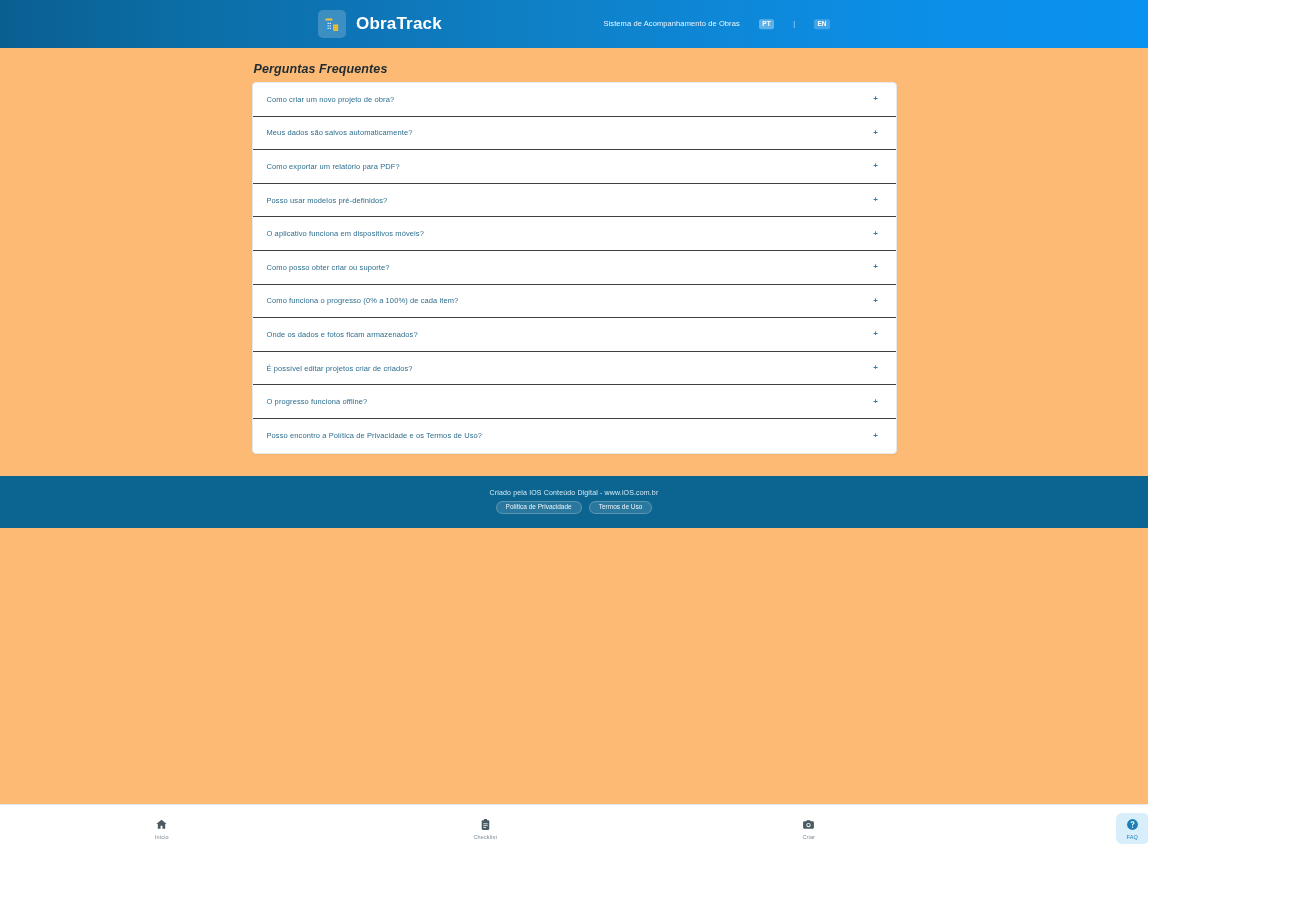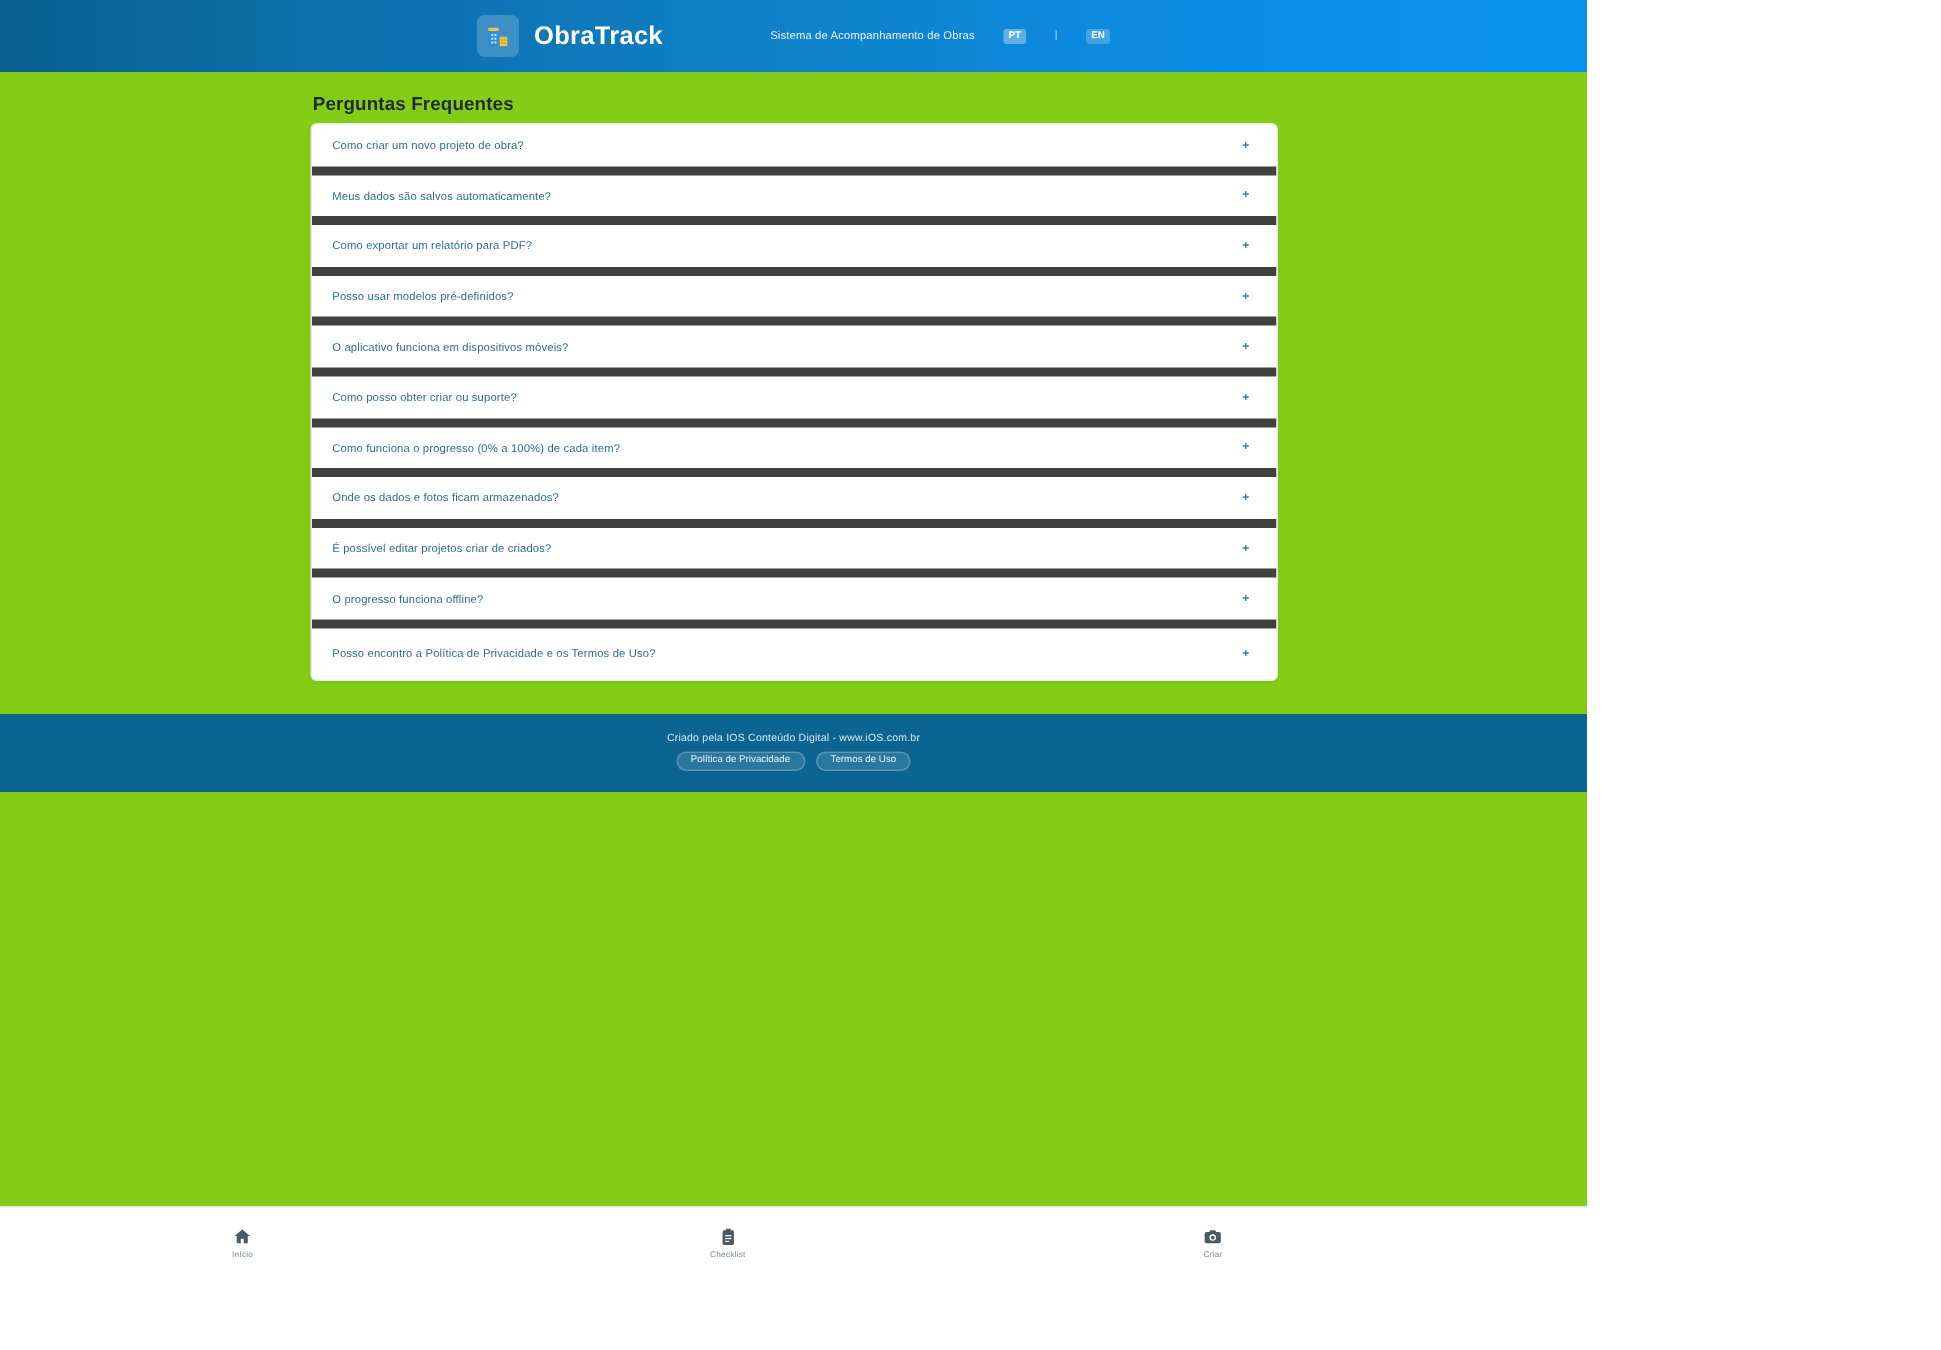--- a/index.html
+++ b/index.html
@@ -11,23 +11,23 @@
   }
 
   body {
     font-family: "Liberation Sans", sans-serif;
     background: #ffffff;
     position: relative;
   }
 
   
   #page {
-    width: 1058px;
+    width: 1148px;
     height: 852px;
-    background: #84cc16;
+    background: #fdba74;
     position: relative;
     overflow: hidden;
   }
 
   
   #app-header {
     height: 48px;
     width: 100%;
     background: linear-gradient(90deg, #0a5f91 0%, #0c6fa8 18%, #0d74b5 30%,
                                 #0f7fc4 45%, #0e86d4 60%, #0c8ee6 78%, #0a92f0 100%);
@@ -107,37 +107,38 @@
     width: 645px;
     margin: 0 auto;
   }
 
   #faq-title {
     font-size: 12.5px;
     font-weight: bold;
     color: #1e2b33;
     margin: 0 0 6px 2px;
     letter-spacing: .1px;
+    font-style: italic;
   }
 
   #faq-card {
     background: #ffffff;
     border: 1px solid #e6eaed;
     border-radius: 4px;
     box-shadow: 0 1px 2px rgba(16,40,60,0.05);
     overflow: hidden;
   }
 
   .faq-row {
     height: 33.6px;
     display: flex;
     align-items: center;
     justify-content: space-between;
     padding: 0 16px 0 14px;
-    border-bottom: 6px solid #404040;
+    border-bottom: 1px solid #404040;
     cursor: pointer;
   }
   .faq-row:last-child { border-bottom: none; }
 
   .faq-q {
     font-size: 7.5px;
     color: #2d6e8e;
     letter-spacing: .1px;
     white-space: nowrap;
   }

